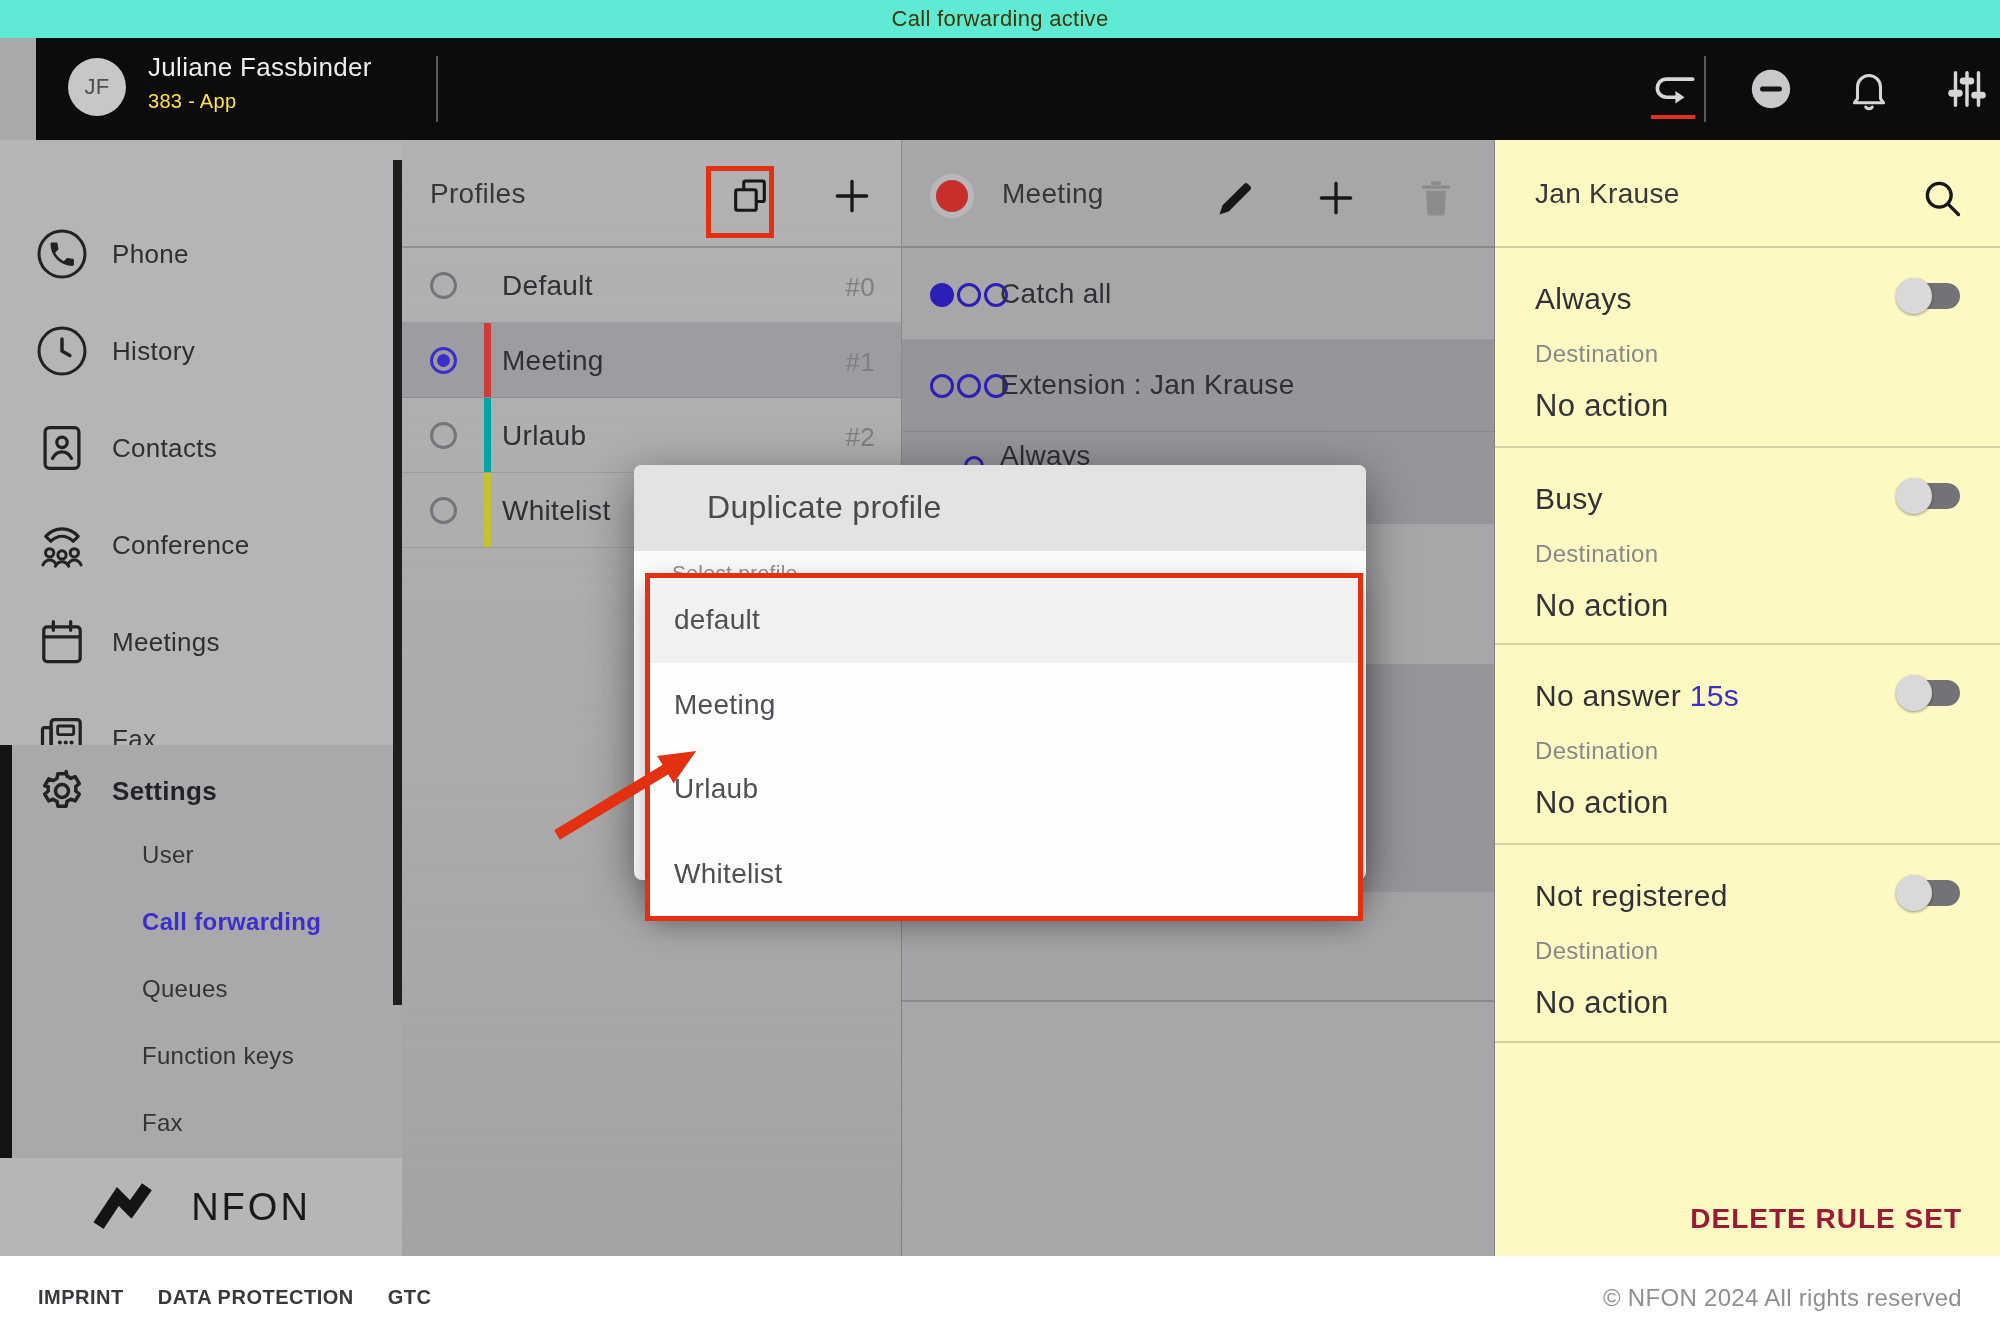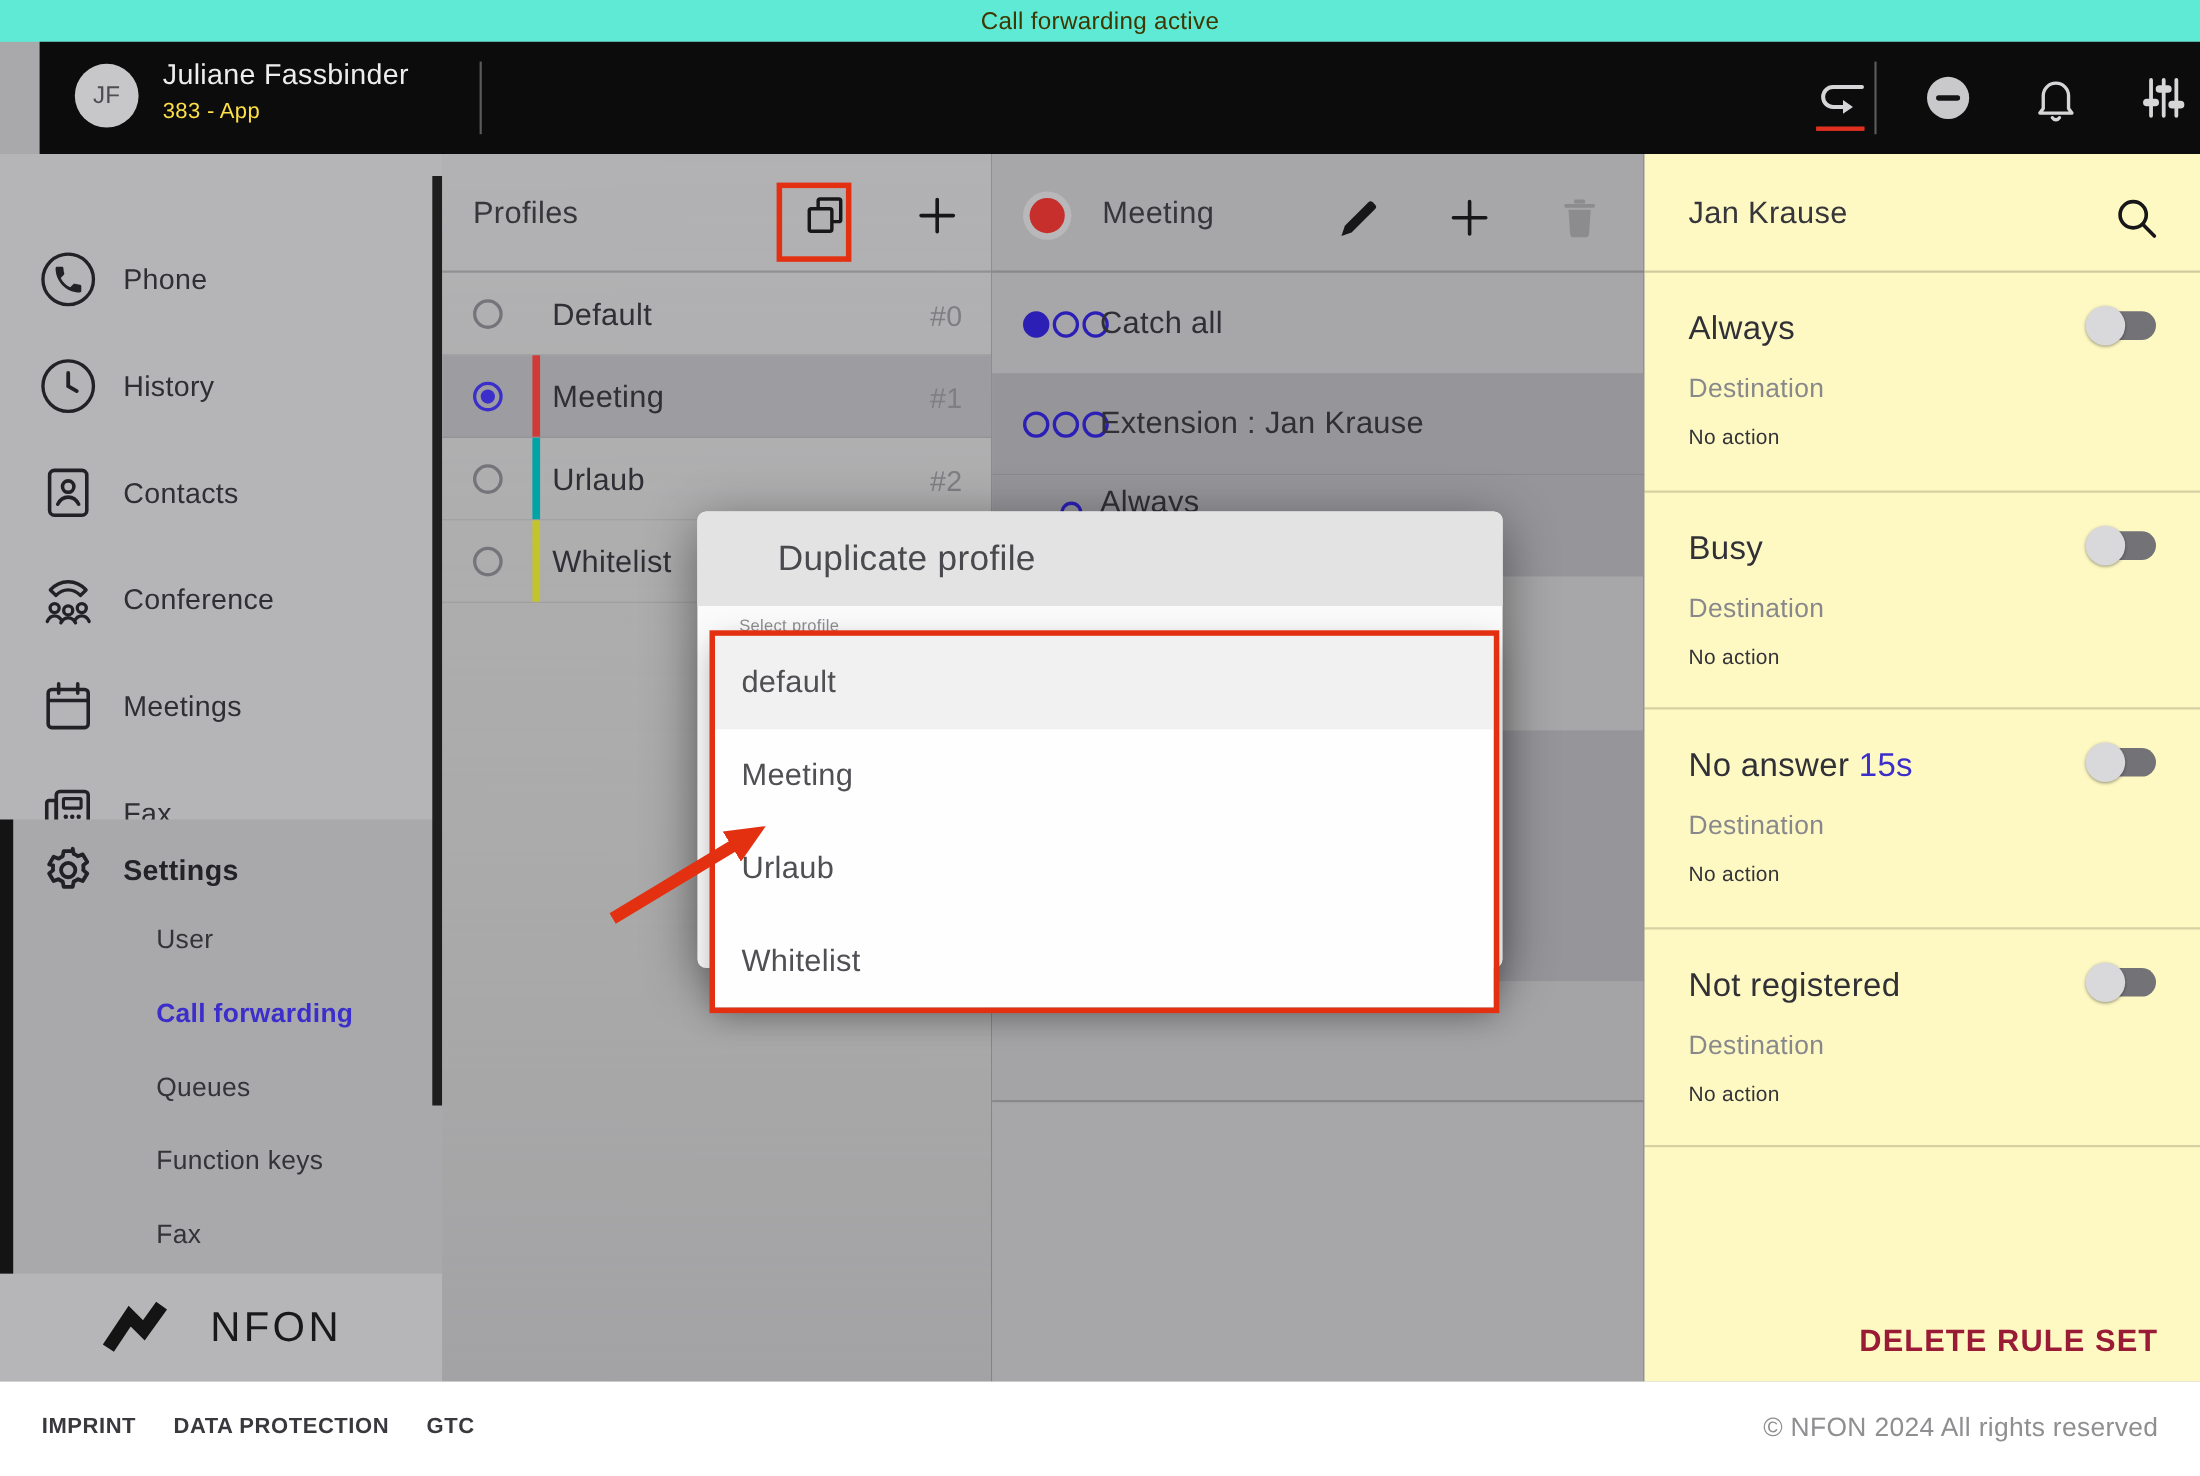--- a/index.html
+++ b/index.html
@@ -90,41 +90,41 @@
                         border-bottom:2px solid rgba(0,0,0,.16); }
 
   
   .detail-col { position:absolute; left:1495px; top:0; width:505px; height:1116px; background:#fef9c3; }
   .detail-col .col-title { left:40px; top:38px; }
   .search-btn { left:425px; top:36px; }
   .d-section { position:absolute; left:0; width:100%; border-bottom:2px solid rgba(0,0,0,.16); }
   .d-title { position:absolute; left:40px; top:34px; font-size:30px; color:#303036; white-space:nowrap; }
   .d-timer { color:#3b2ecb; }
   .d-dest-label { position:absolute; left:40px; top:92px; font-size:24px; color:#88888c; }
-  .d-dest-value { position:absolute; left:40px; top:140px; font-size:19px; color:#333338; }
+  .d-dest-value { position:absolute; left:40px; top:140px; font-size:31px; color:#333338; }
   .toggle { position:absolute; right:40px; top:30px; width:64px; height:36px; cursor:pointer; }
   .toggle .track { position:absolute; right:0; top:5px; width:48px; height:26px; border-radius:13px; background:#737377; }
   .toggle .knob  { position:absolute; left:0; top:0; width:36px; height:36px; border-radius:50%; background:#d9d9db;
                    box-shadow:0 1px 3px rgba(0,0,0,.4); }
   .delete-btn { position:absolute; right:38px; top:1063px; font-size:28px; color:#9a1b36; font-weight:bold;
                 letter-spacing:1px; cursor:pointer; white-space:nowrap; }
 
   
   .footer { position:absolute; left:0; top:1256px; width:2000px; height:86px; background:#ffffff; }
   .footer-links { position:absolute; left:38px; top:30px; display:flex; gap:34px; }
   .footer-link { font-size:20px; font-weight:bold; color:#38383d; letter-spacing:.5px; cursor:pointer; }
   .copyright { position:absolute; right:38px; top:28px; font-size:24px; color:#8f8f92; }
 
   
   .modal { position:absolute; left:634px; top:465px; width:732px; height:415px; border-radius:8px;
            background:#fbfbfc; box-shadow:0 12px 48px rgba(0,0,0,.45); z-index:10; }
   .modal-header { position:absolute; left:0; top:0; width:100%; height:86px; background:#e3e3e4;
                   border-radius:8px 8px 0 0; }
   .modal-title { position:absolute; left:38px; top:24px; font-size:32px; color:#4a4a4e;margin-left:35px; }
-  .modal-select-label { position:absolute; left:38px; top:96px; font-size:15px; color:#8f8f93;text-align:center; }
+  .modal-select-label { position:absolute; left:38px; top:96px; font-size:21px; color:#8f8f93;text-align:center; }
   .dropdown { position:absolute; left:650px; top:578px; width:708px; height:338px; background:#fefefe;
               box-shadow:0 8px 28px rgba(0,0,0,.35); z-index:11; display:flex; flex-direction:column; }
   .dd-item { flex:1; display:flex; align-items:center; padding-left:24px; font-size:28px; color:#4f4f54; cursor:pointer; }
   .dd-item.highlighted { background:#f1f1f2; }
 
   
   .anno-box-dup { position:absolute; left:706px; top:166px; width:68px; height:72px;
                   border:5px solid #e33010; z-index:12; pointer-events:none; }
   .anno-box-dd  { position:absolute; left:645px; top:573px; width:718px; height:348px;
                   border:5px solid #e33010; z-index:12; pointer-events:none; }

